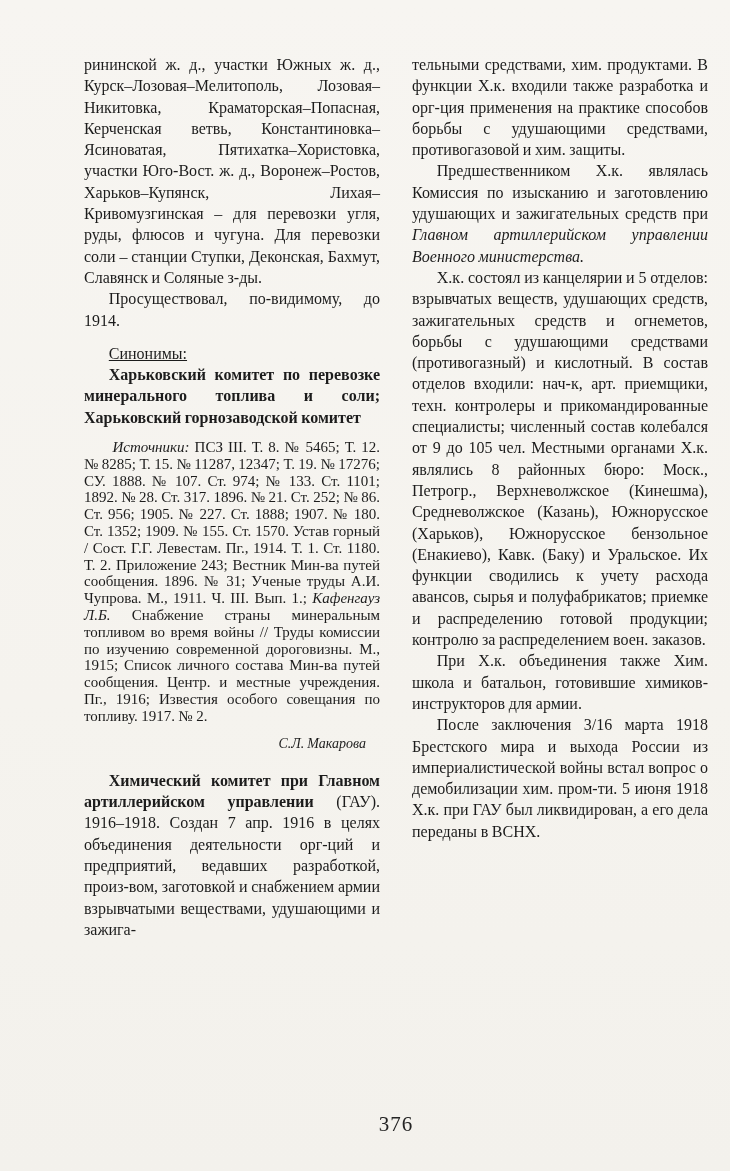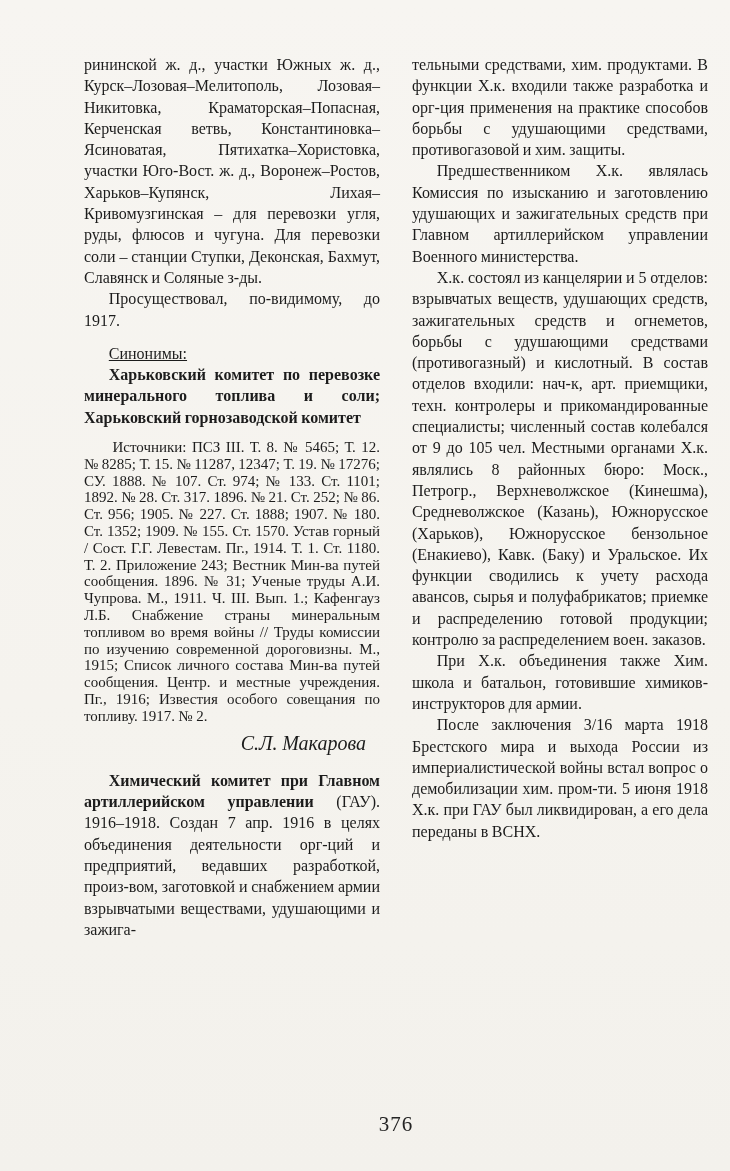--- a/index.html
+++ b/index.html
@@ -36,32 +36,32 @@
     word-spacing: -0.4px;
   }
   .col p {
     margin: 0;
   }
   .indent {
     text-indent: 1.55em;
   }
   .gap-md { margin-top: 12px !important; text-decoration: underline; }
   .bold { font-weight: bold; }
-  .italic { }
+  .italic { font-style: italic; }
   .sources {
     font-size: 15px;
     line-height: 16.8px;
     text-indent: 1.9em;
     margin-top: 11px !important;
     word-spacing: -0.3px;
   }
   .author {
     text-align: right;
     font-style: italic;
-    font-size: 20px;
+    font-size: 14px;
     margin-top: 8px !important;
     padding-right: 14px;
   }
   .article-start {
     margin-top: 16px !important;
   }
   .page-number {
     position: absolute;
     bottom: 34px;
     left: 84px;
@@ -75,21 +75,21 @@
 </head>
 <body>
 
 <div class="page">
 
   <div class="columns">
 
     <div class="col">
       <p>рининской ж. д., участки Южных ж. д., Курск–Лозовая–Мелитополь, Лозовая–Никитовка, Краматорская–Попасная, Керченская ветвь, Константиновка–Ясиноватая, Пятихатка–Хористовка, участки Юго-Вост. ж. д., Воронеж–Ростов, Харьков–Купянск, Лихая–Кривомузгинская – для перевозки угля, руды, флюсов и чугуна. Для перевозки соли – станции Ступки, Деконская, Бахмут, Славянск и Соляные з-ды.</p>
 
-      <p class="indent">Просуществовал, по-видимому, до 1917.</p>
+      <p class="indent">Просуществовал, по-видимому, до 1914.</p>
 
       <p class="indent gap-md">Синонимы:</p>
 
       <p class="indent bold">Харьковский комитет по перевозке минерального топлива и соли; Харьковский горнозаводской комитет</p>
 
       <p class="sources">
         <span class="italic">Источники:</span><span> ПСЗ III. Т. 8. № 5465; Т. 12. № 8285; Т. 15. № 11287, 12347; Т. 19. № 17276; СУ. 1888. № 107. Ст. 974; № 133. Ст. 1101; 1892. № 28. Ст. 317. 1896. № 21. Ст. 252; № 86. Ст. 956; 1905. № 227. Ст. 1888; 1907. № 180. Ст. 1352; 1909. № 155. Ст. 1570. Устав горный / Сост. Г.Г. Левестам. Пг., 1914. Т. 1. Ст. 1180. Т. 2. Приложение 243; Вестник Мин-ва путей сообщения. 1896. № 31; Ученые труды А.И. Чупрова. М., 1911. Ч. III. Вып. 1.; </span><span class="italic">Кафенгауз Л.Б.</span><span> Снабжение страны минеральным топливом во время войны // Труды комиссии по изучению современной дороговизны. М., 1915; Список личного состава Мин-ва путей сообщения. Центр. и местные учреждения. Пг., 1916; Известия особого совещания по топливу. 1917. № 2.</span>
       </p>
 
       <p class="author">С.Л. Макарова</p>

